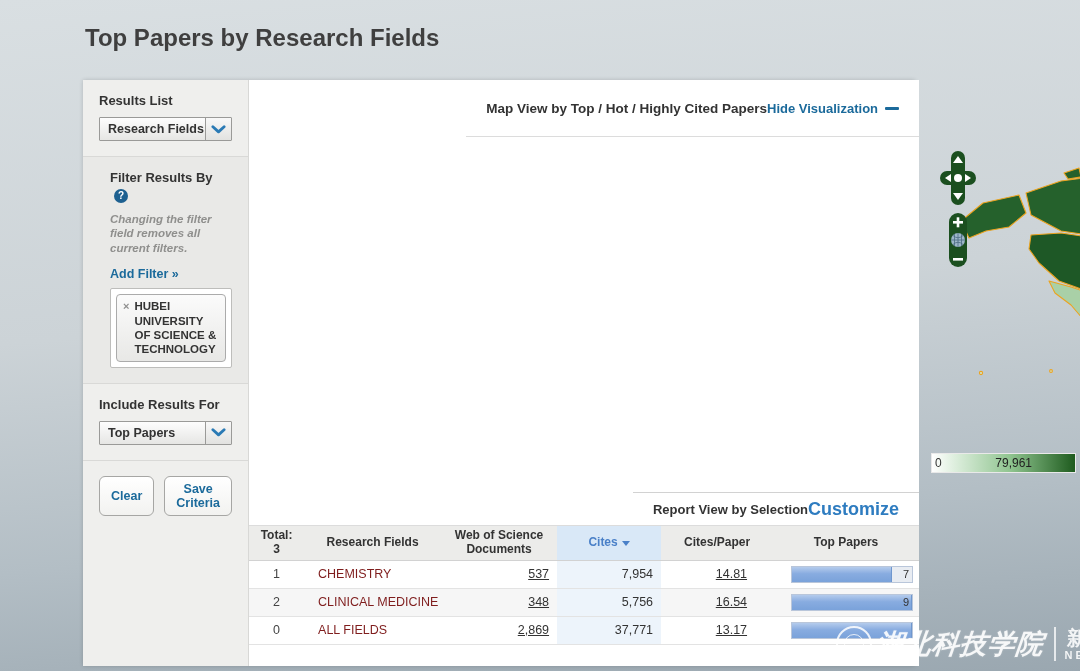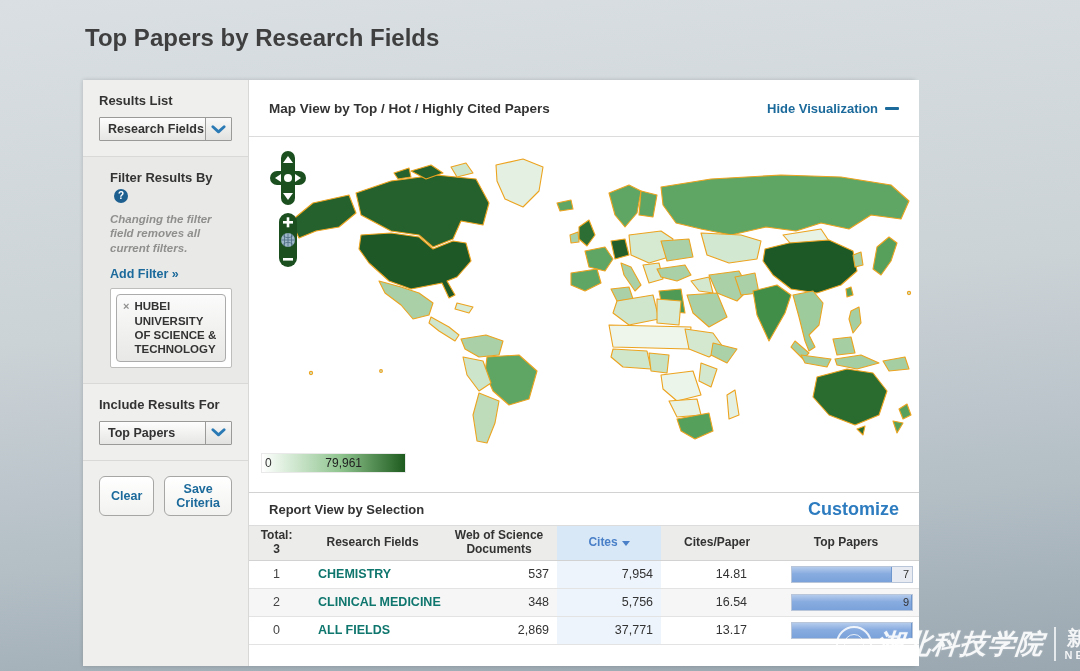--- a/index.html
+++ b/index.html
@@ -24,21 +24,21 @@
   .note { font-size:11.5px; font-style:italic; color:#8f8f8d; font-weight:bold; line-height:1.3; margin:2px 0 8px 0; }
   .add-filter { font-size:12.5px; font-weight:bold; color:#1b6a9b; text-decoration:none; display:inline-block; margin-bottom:7px; cursor:pointer; }
   .filter-box { background:#fff; border:1px solid #bdbdbb; border-radius:2px; min-height:64px; padding:5px; }
   .filter-tag { display:flex; align-items:flex-start; gap:5px; background:linear-gradient(#fbfbfb,#e8e8e6); border:1px solid #ababab; border-radius:4px; padding:4px 6px; cursor:pointer; }
   .filter-tag .x { color:#8f8f8f; font-size:11px; font-weight:bold; line-height:1.4; }
   .filter-tag .tag-label { font-size:11.5px; font-weight:bold; color:#333; line-height:1.25; }
   .sb-buttons { padding:15px 16px; display:flex; gap:10px; }
   .sb-btn { background:linear-gradient(#ffffff,#f2f2f0); border:1px solid #a6a6a4; border-radius:6px; color:#1b6a9b; font-family:"Liberation Sans",sans-serif; font-size:12.5px; font-weight:bold; padding:5px 11px; cursor:pointer; }
 
   
-  .main { width:680px; background:#fff; display:flex; flex-direction:column; position:relative; }
+  .main { width:680px; background:#fff; display:flex; flex-direction:column; position:relative;align-items:flex-end; }
   .panel-head { height:57px; display:flex; align-items:center; justify-content:space-between; padding:0 20px; border-bottom:1px solid #dcdcdc; }
   .panel-head .ph-title { font-size:13.5px; font-weight:bold; color:#333; }
   .ph-link { font-size:13px; font-weight:bold; color:#1b6a9b; text-decoration:none; display:flex; align-items:center; gap:7px; cursor:pointer; }
   .minus-bar { display:inline-block; width:14px; height:3px; background:#1b6a9b; border-radius:1px; }
 
   .map-area { position:relative; height:355px; background:#fff; }
   .map-svg { position:absolute; left:12px; top:6px; }
   .map-controls { position:absolute; left:20px; top:14px; z-index:3; }
   .legend { position:absolute; left:12px; top:316px; width:145px; height:20px; background:linear-gradient(to right,#ffffff,#d9ecd9 18%,#8fc48f 55%,#1e5b1e 100%); border:1px solid #e9e9e9; }
   .legend .lg-min { position:absolute; left:3px; top:2px; font-size:12px; color:#333; }
@@ -51,22 +51,22 @@
   .tbl { width:100%; font-size:12.5px; }
   .tbl-row { display:grid; grid-template-columns:55px 137px 116px 104px 112px 146px; align-items:center; }
   .tbl-header { background:#ececea; border-top:1px solid #dcdcdc; border-bottom:1px solid #d2d2d2; min-height:31px; font-weight:bold; color:#333; text-align:center; font-size:12px; }
   .th-cell { padding:3px 2px; line-height:1.15; align-self:stretch; display:flex; flex-direction:column; align-items:center; justify-content:center; cursor:pointer; }
   .th-cites { background:#d9e8f7; color:#4a80c8; flex-direction:row; gap:4px; }
   .sort-arrow { display:inline-block; width:0; height:0; border-left:4px solid transparent; border-right:4px solid transparent; border-top:5px solid #4a80c8; margin-top:2px; }
   .data-row { min-height:28px; border-bottom:1px solid #e3e3e3; }
   .data-row:nth-child(odd) { background:#f6f6f6; }
   .data-row:nth-child(even) { background:#ffffff; }
   .rank { text-align:center; color:#444; }
-  .field-link { font-weight:bold; color:#0f766e; text-decoration:none; padding-left:14px; line-height:1.15; cursor:pointer; display:block; }
-  .num { text-align:right; padding-right:8px; color:#333; }
+  .field-link { font-weight:normal; color:#7f1d1d; text-decoration:none; padding-left:14px; line-height:1.15; cursor:pointer; display:block; }
+  .num { text-align:right; padding-right:8px; color:#333;text-decoration:underline; }
   .num.cpp { padding-right:26px; }
   .cites-cell { background:#edf4fb; align-self:stretch; display:flex; align-items:center; justify-content:flex-end; padding-right:8px; }
   .bar-track { position:relative; width:122px; height:17px; margin-left:auto; margin-right:6px; background:#e8ecf2; border:1px solid #b9c6da; overflow:hidden; }
   .bar-fill { height:100%; background:linear-gradient(#b4cbec,#88ace0 45%,#7aa2da); border-right:1px solid #6f97cf; }
   .bar-label { position:absolute; right:3px; top:1px; font-size:11px; color:#333; }
 
   
   .watermark { position:absolute; left:836px; top:618px; width:240px; height:52px; display:flex; align-items:center; color:rgba(255,255,255,.88); z-index:5; }
   .wm-seal { width:36px; height:36px; border:2.5px solid rgba(255,255,255,.85); border-radius:50%; display:flex; align-items:center; justify-content:center; font-size:13px; flex:none; }
   .wm-seal::after { content:""; width:18px; height:18px; border:1.5px solid rgba(255,255,255,.8); border-radius:50%; }

